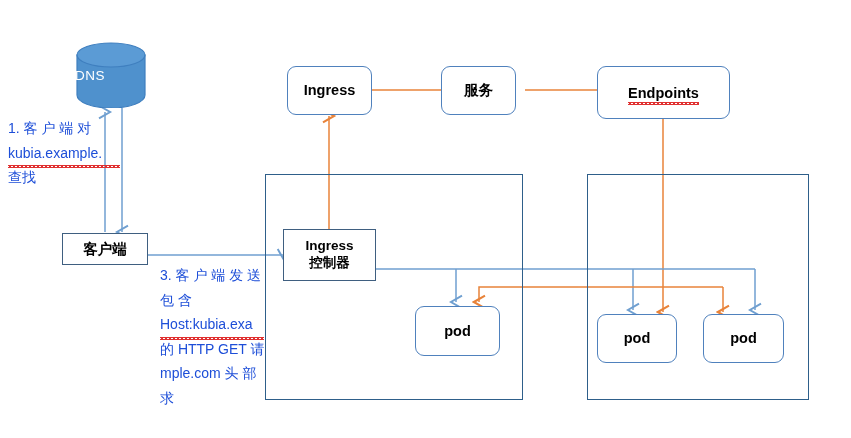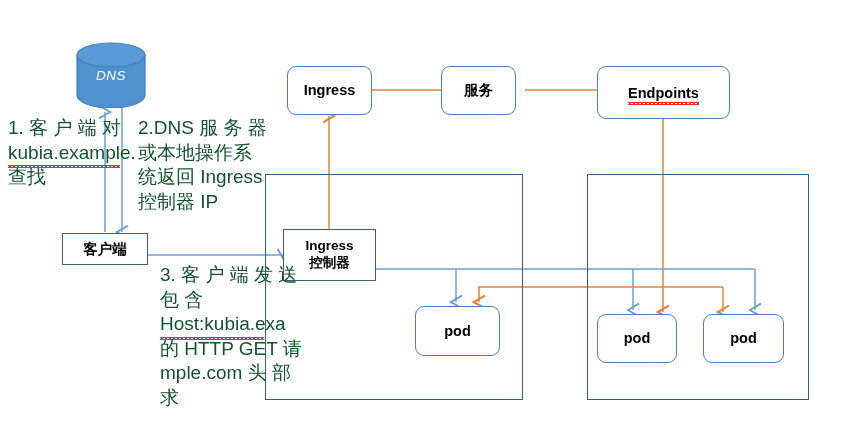--- a/index.html
+++ b/index.html
@@ -62,30 +62,29 @@
     left: 75px;
     top: 42px;
     width: 72px;
     height: 66px;
   }
   .dns-label {
     position: absolute;
     left: 75px;
     top: 68px;
     width: 72px;
-    text-align: center;
+    text-align: left;
     color: #ffffff;
     font-size: 13.5px;
     letter-spacing: .5px;
-    font-style: italic;
   }
   .para {
     position: absolute;
-    color: #14532d;
-    font-size: 19px;
+    color: #1d4ed8;
+    font-size: 14px;
     line-height: 24.5px;
   }
   .para .ln {
     display: block;
     white-space: nowrap;
   }
   .sq {
     position: relative;
     display: inline-block;
   }
@@ -196,26 +195,20 @@
   <div class="node node-rounded" style="left:703px; top:314px; width:81px; height:49px;">
     <span class="node-label">pod</span>
   </div>
 
   <div class="para" style="left:8px; top:116px; width:112px;">
     <span class="ln">1. 客 户 端 对</span>
     <span class="ln sq">kubia.example.</span>
     <span class="ln">查找</span>
   </div>
 
-  <div class="para" style="left:138px; top:116px; width:115px;">
-    <span class="ln">2.DNS 服 务 器</span>
-    <span class="ln">或本地操作系</span>
-    <span class="ln">统返回 Ingress</span>
-    <span class="ln">控制器 IP</span>
-  </div>
 
   <div class="para" style="left:160px; top:263px; width:104px;">
     <span class="ln">3. 客 户 端 发 送</span>
     <span class="ln">包                 含</span>
     <span class="ln sq">Host:kubia.exa</span>
     <span class="ln">的 HTTP GET 请</span>
     <span class="ln">mple.com 头 部</span>
     <span class="ln">求</span>
   </div>
 

